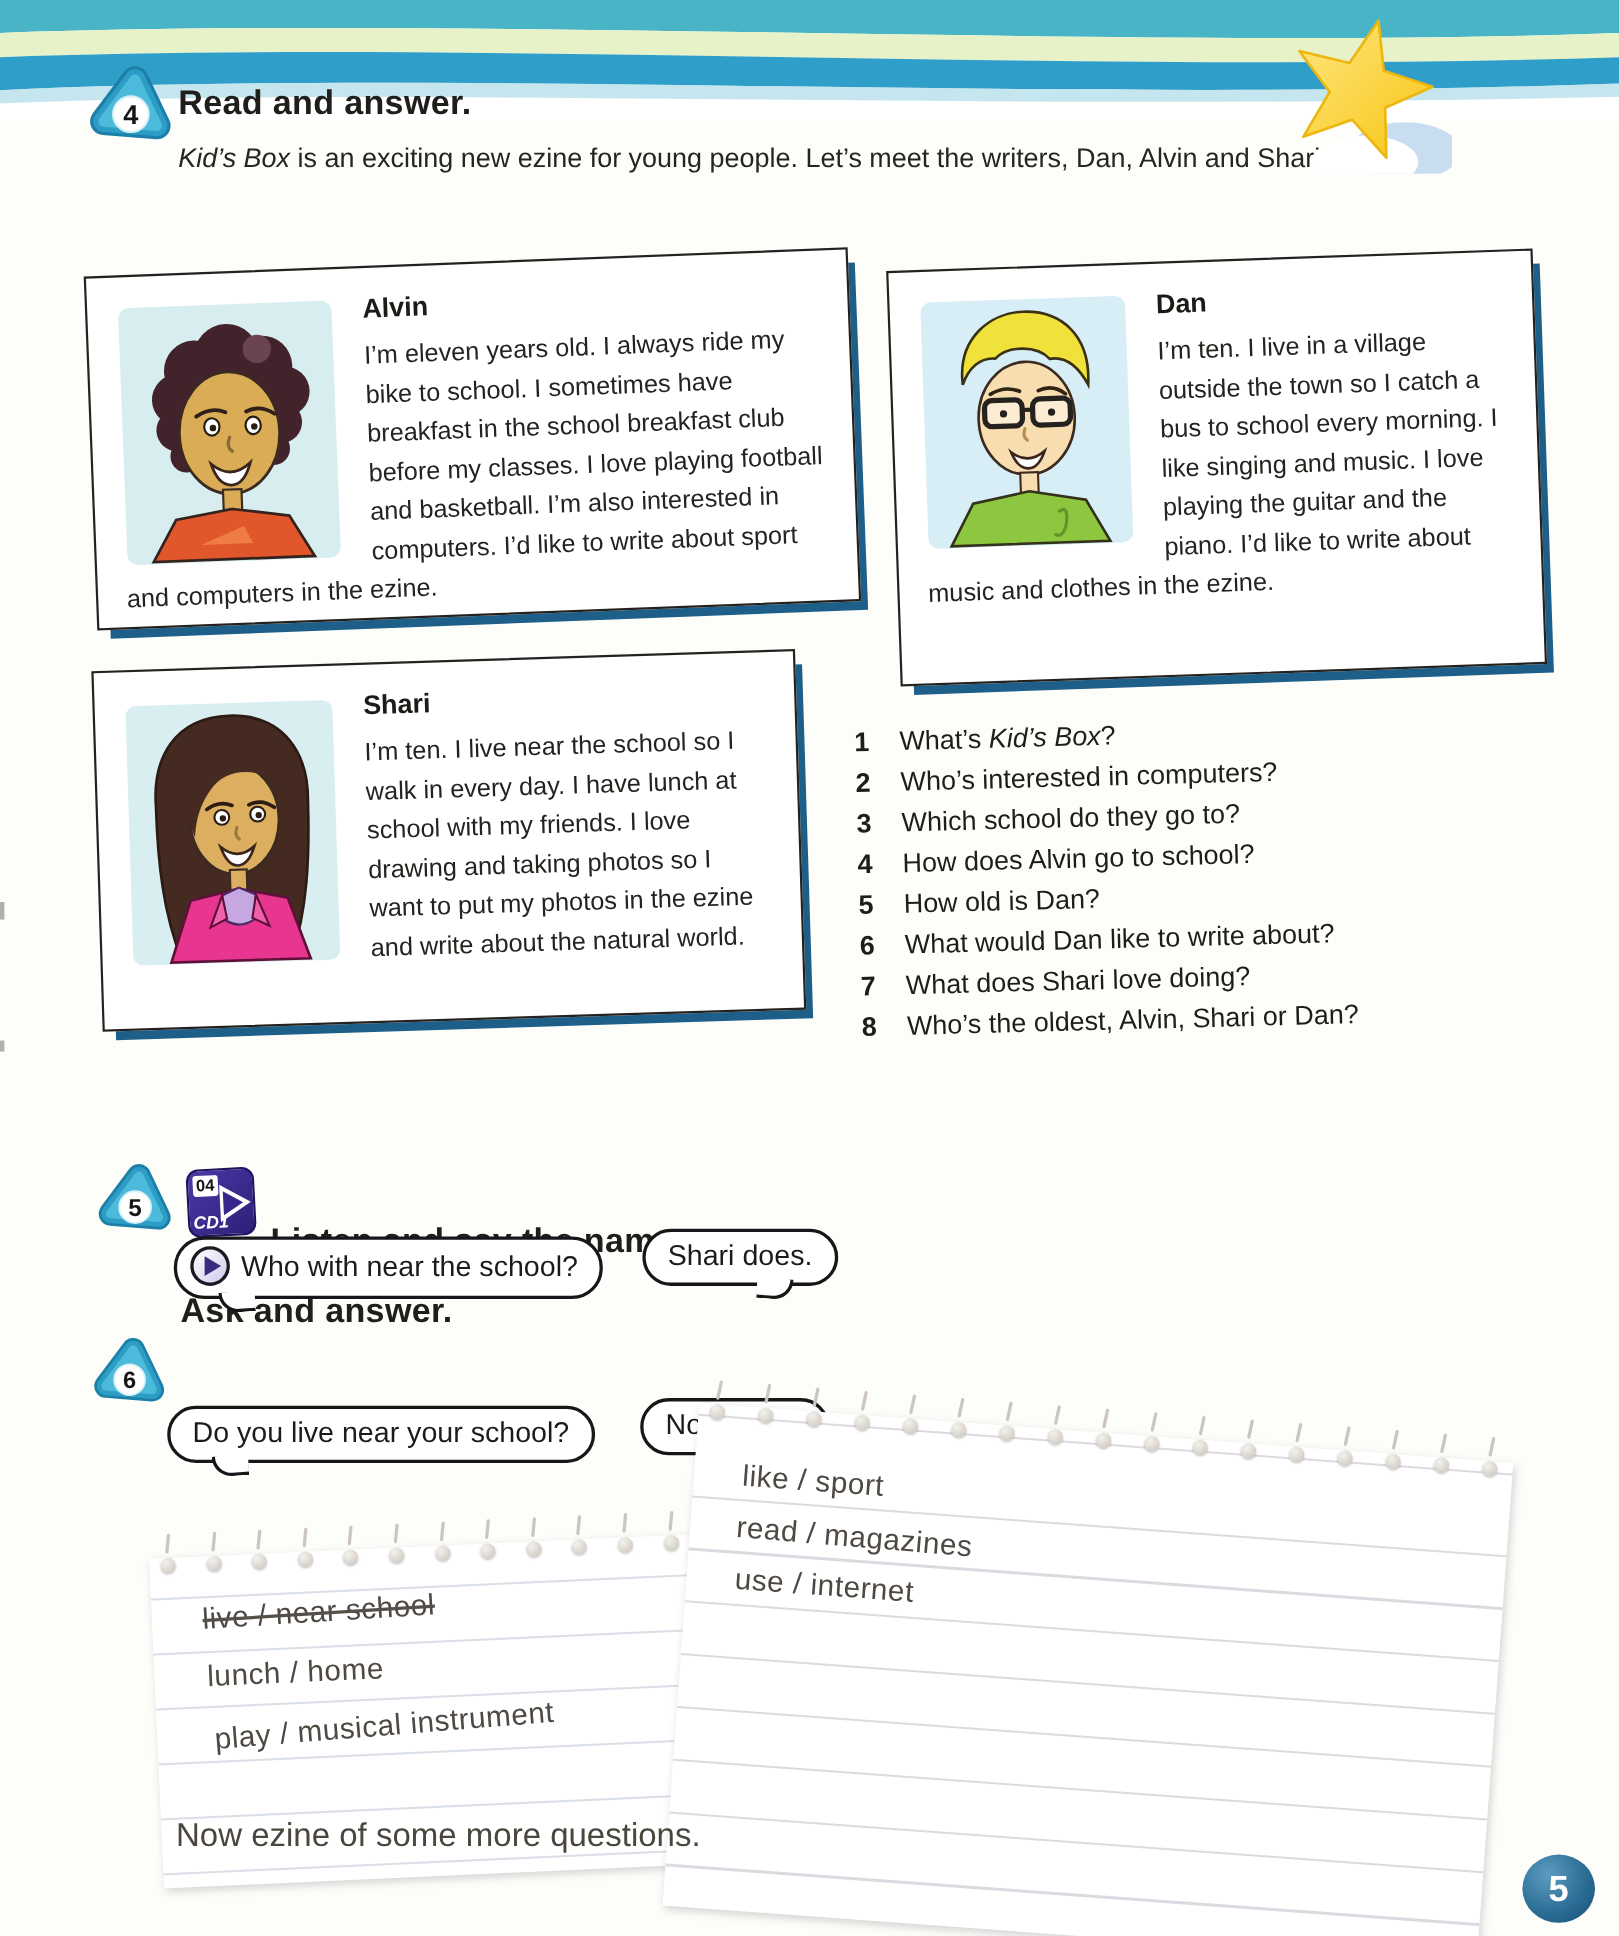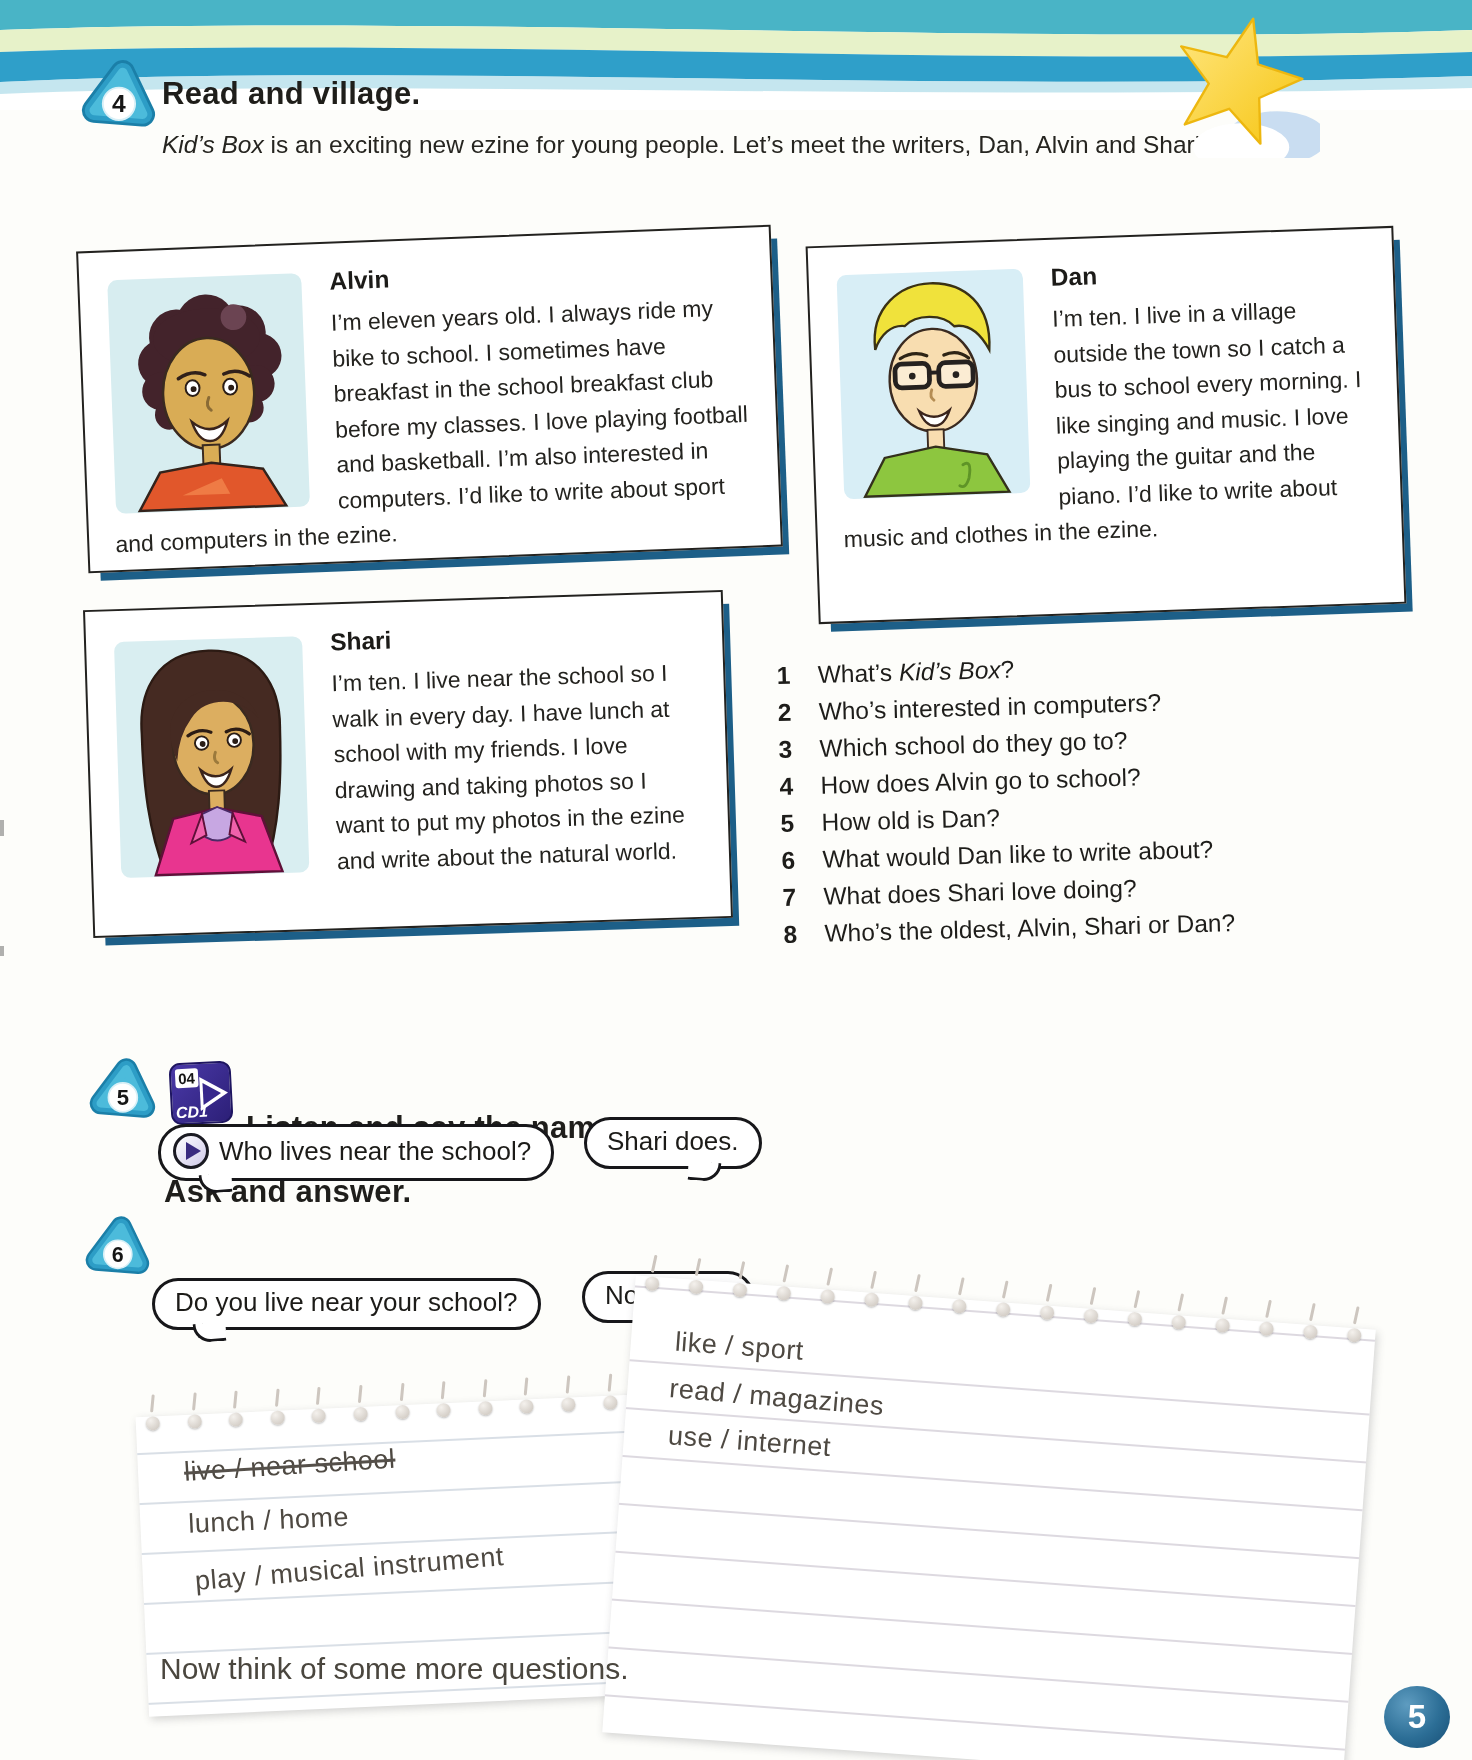--- a/index.html
+++ b/index.html
@@ -121,21 +121,21 @@
 
   <div class="badge" style="left:80px;top:60px;width:76px;height:80px;">
     <svg viewBox="0 0 80 84">
       <polygon points="45,13 66,57 15,53" fill="#1b7fa8" stroke="#1b7fa8" stroke-width="26" stroke-linejoin="round"></polygon>
       <polygon points="45,13 66,57 15,53" fill="#2d9dc6" stroke="#2d9dc6" stroke-width="20" stroke-linejoin="round"></polygon>
       <polygon points="45,13 66,57 15,53" fill="#4cbbdb" stroke="#4cbbdb" stroke-width="10" stroke-linejoin="round"></polygon>
       <circle cx="41" cy="46" r="17" fill="#ffffff" stroke="#d9f0f7" stroke-width="2"></circle>
       <text x="41" y="55" text-anchor="middle" font-size="26" font-weight="bold" fill="#161616">4</text>
     </svg>
   </div>
-  <div class="act-title" style="left:162px;top:76px;">Read and village.</div>
+  <div class="act-title" style="left:162px;top:76px;">Read and answer.</div>
 
   <div class="intro">
     <div><i>Kid’s Box</i><span> is an exciting new ezine for young people. Let’s meet the writers, Dan, Alvin and Shari.</span></div>
   </div>
 
   <article class="card card-alvin">
     <svg class="portrait" width="198" height="238" viewBox="0 0 200 240">
       <rect x="2" y="2" width="196" height="236" rx="10" fill="#d7edf0"></rect>
       <g fill="#43232b">
         <circle cx="70" cy="62" r="28"></circle>
@@ -259,21 +259,21 @@
   </div>
   <div class="cd-icon">
     <span class="cd-chip">04</span>
     <span class="cd-play"></span>
     <span class="cd-label">CD1</span>
   </div>
   <div class="act-title" style="left:246px;top:1110px;">Listen and say the name.</div>
 
   <div class="bubble" style="left:158px;top:1124px;">
     <span class="play-btn"></span>
-    <span>Who lives near the school?</span>
+    <span>Who with near the school?</span>
   </div>
   <div class="bubble ans" style="left:584px;top:1117px;justify-content:flex-end;">
     <span>Shari does.</span>
   </div>
 
   <div class="badge" style="left:84px;top:1216px;width:66px;height:70px;">
     <svg viewBox="0 0 80 84">
       <polygon points="45,13 66,57 15,53" fill="#1b7fa8" stroke="#1b7fa8" stroke-width="26" stroke-linejoin="round"></polygon>
       <polygon points="45,13 66,57 15,53" fill="#2d9dc6" stroke="#2d9dc6" stroke-width="20" stroke-linejoin="round"></polygon>
       <polygon points="45,13 66,57 15,53" fill="#4cbbdb" stroke="#4cbbdb" stroke-width="10" stroke-linejoin="round"></polygon>
@@ -332,20 +332,20 @@
         <span class="pin"></span>
         <span class="pin"></span>
         <span class="pin"></span>
         <span class="pin"></span>
       </div>
     <div class="pad-line r1">like / sport</div>
     <div class="pad-line r2">read / magazines</div>
     <div class="pad-line r3">use / internet</div>
   </div>
 
-  <div class="prompt">Now think of some more questions.</div>
+  <div class="prompt">Now ezine of some more questions.</div>
 
   <div class="page-badge">5</div>
 
   <div class="edge-mark em1"></div>
   <div class="edge-mark em2"></div>
 
 </div>
 
 </body></html>

